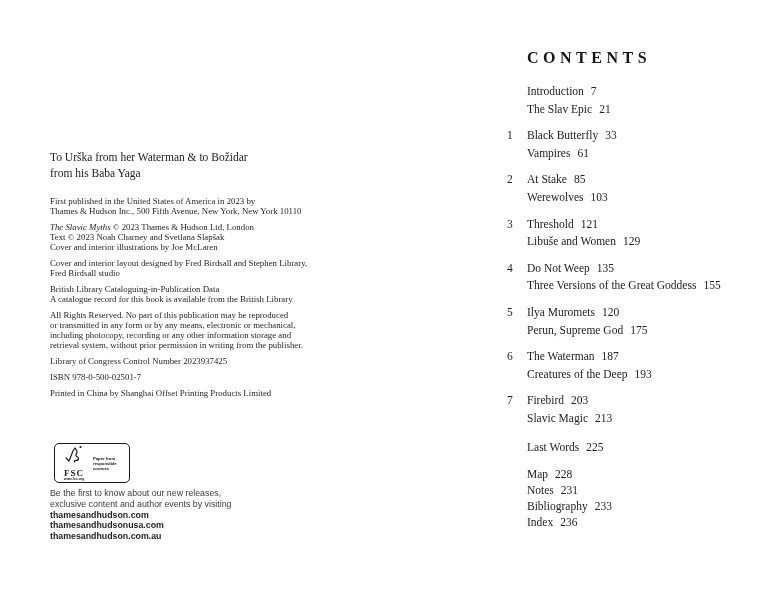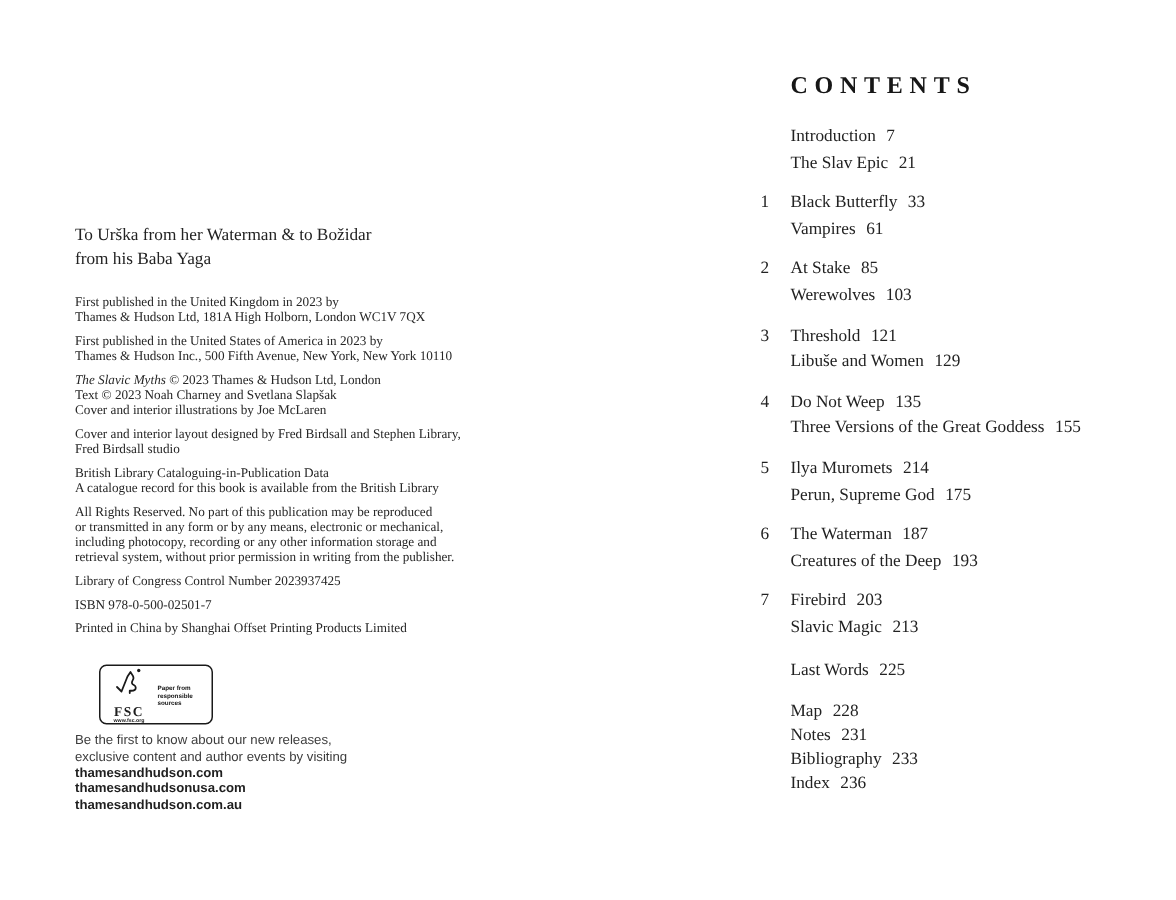--- a/index.html
+++ b/index.html
@@ -21,21 +21,21 @@
   .colophon {
     position: absolute; left: 50px; top: 196px; width: 310px;
     font-size: 8.8px; line-height: 10.2px; color: #262626;
   }
   .colophon p { margin: 0 0 5.5px 0; }
   .colophon p.mt5 { margin-top: 5px; }
   .colophon p.mt4 { margin-top: 4px; }
   .italic { font-style: italic; }
 
   .fsc-box {
-    position: absolute; left: 66px; top: 443px;
+    position: absolute; left: 54px; top: 443px;
     width: 76px; height: 40px;
     border: 1px solid #1a1a1a; border-radius: 5px;
     display: flex; align-items: center; padding: 2px 4px;
   }
   .fsc-left { width: 30px; text-align: center; }
   .fsc-acronym { font-size: 9px; font-weight: 700; letter-spacing: 1px; line-height: 8px; }
   .fsc-url { font-size: 3.5px; font-weight: 700; line-height: 4px; font-family: "Liberation Sans", sans-serif; }
   .fsc-side {
     flex: 1; font-family: "Liberation Sans", sans-serif;
     font-size: 4.2px; font-weight: 700; line-height: 5px; color: #111;
@@ -71,24 +71,20 @@
 
 <div class="spread">
 
   <div class="dedication">
     <div>To Urška from her Waterman &amp; to Božidar</div>
     <div>from his Baba Yaga</div>
   </div>
 
   <div class="colophon">
     <p>
-      <span>First published in the United Kingdom in 2023 by</span><br>
-      <span>Thames &amp; Hudson Ltd, 181A High Holborn, London WC1V 7QX</span>
-    </p>
-    <p>
       <span>First published in the United States of America in 2023 by</span><br>
       <span>Thames &amp; Hudson Inc., 500 Fifth Avenue, New York, New York 10110</span>
     </p>
     <p>
       <span class="italic">The Slavic Myths</span><span> © 2023 Thames &amp; Hudson Ltd, London</span><br>
       <span>Text © 2023 Noah Charney and Svetlana Slapšak</span><br>
       <span>Cover and interior illustrations by Joe McLaren</span>
     </p>
     <p>
       <span>Cover and interior layout designed by Fred Birdsall and Stephen Library,</span><br>
@@ -195,21 +191,21 @@
         <span class="toc-num"></span>
         <span>Three Versions of the Great Goddess</span>
         <span class="toc-page">155</span>
       </div>
     </div>
 
     <div class="chapter">
       <div class="toc-row">
         <span class="toc-num">5</span>
         <span>Ilya Muromets</span>
-        <span class="toc-page">214</span>
+        <span class="toc-page">120</span>
       </div>
       <div class="toc-row">
         <span class="toc-num"></span>
         <span>Perun, Supreme God</span>
         <span class="toc-page">175</span>
       </div>
     </div>
 
     <div class="chapter">
       <div class="toc-row">

